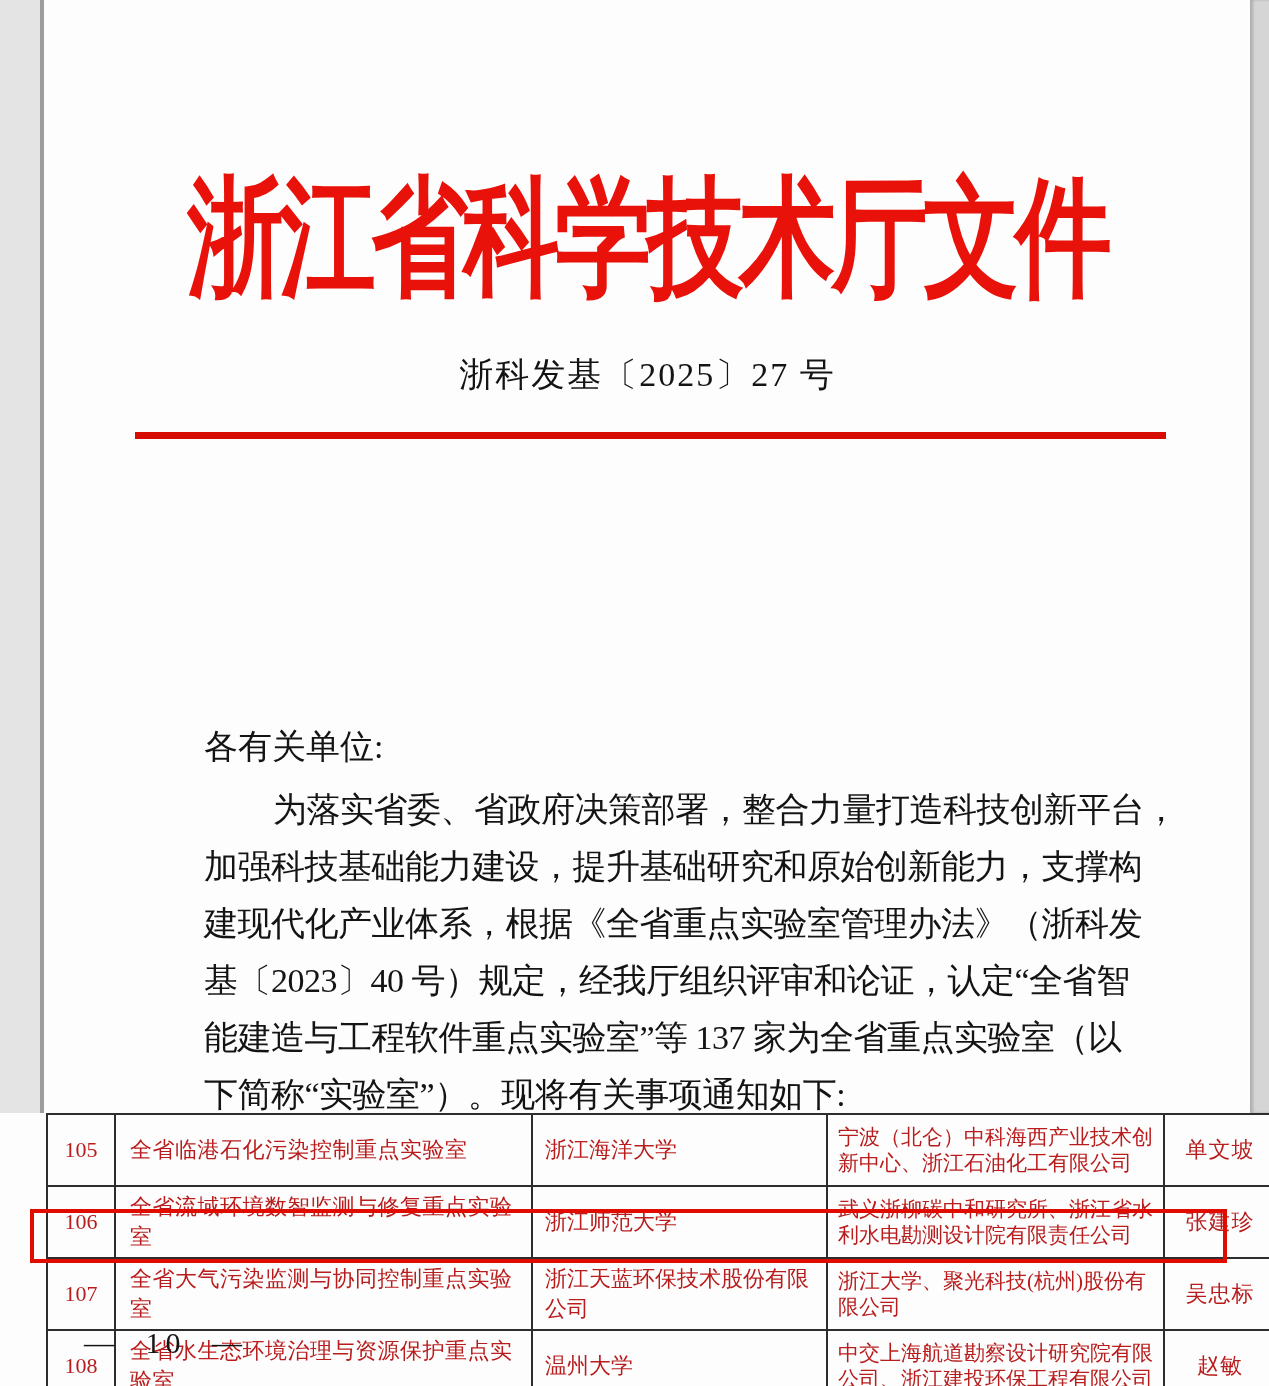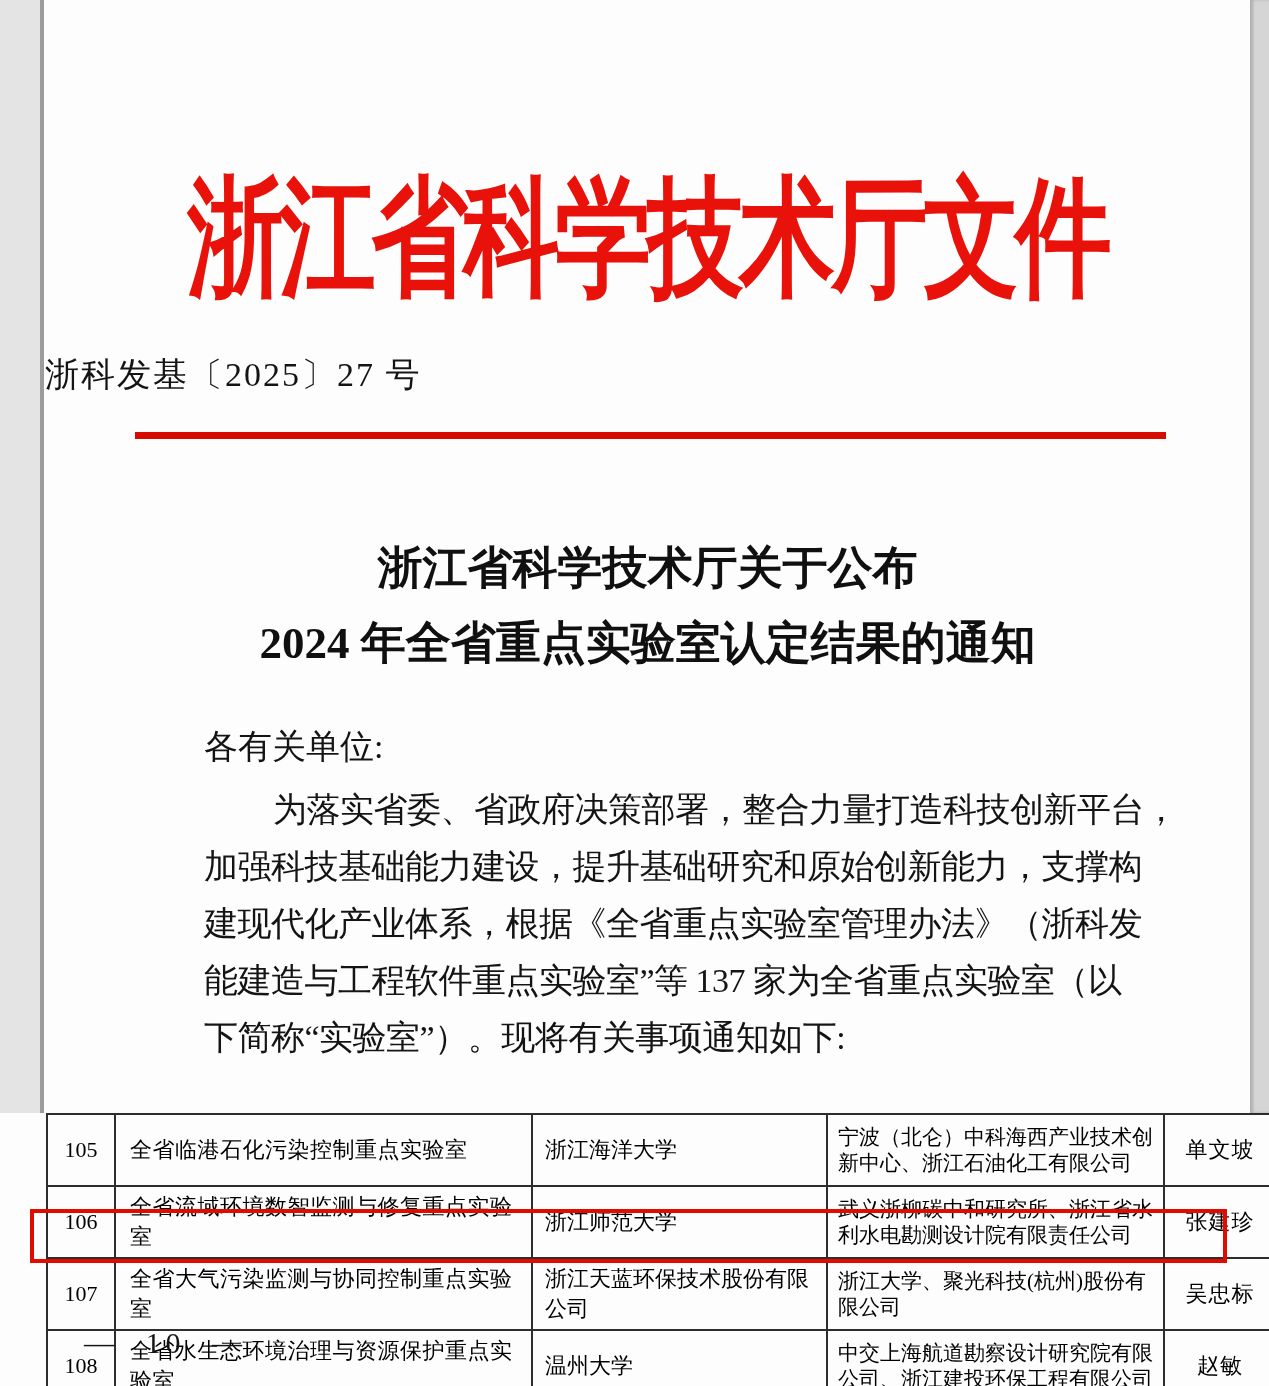--- a/index.html
+++ b/index.html
@@ -33,21 +33,21 @@
     font-size: 96px;
     font-weight: bold;
     letter-spacing: -4px;
     white-space: nowrap;
     transform: scaleY(1.35);
     transform-origin: top center;
   }
   .doc-number {
     position: absolute;
     top: 352px; left: 45px; width: 1205px;
-    text-align: left;
+    text-align: center;
     font-size: 34px;
     letter-spacing: 2px;
     color: #141414;
   }
   .red-line {
     position: absolute;
     left: 135px; top: 432px;
     width: 1031px; height: 7px;
   }
   .doc-title {
@@ -83,21 +83,21 @@
   .lab-table {
     position: absolute;
     left: 46px; top: 1113px;
     width: 1167px;
     border-collapse: collapse;
     table-layout: fixed;
     background: transparent;
   }
   .lab-table td {
     border: 2px solid #2d2d2d;
-    color: #000000;
+    color: #b91c1c;
     vertical-align: middle;
     overflow: hidden;
   }
   .c-no       { width: 64px;  text-align: center; font-size: 22px; }
   .c-lab      { width: 400px; padding-left: 14px; font-size: 22px; letter-spacing: 0.5px; margin-top: 40px; }
   .c-host     { width: 280px; padding-left: 12px; font-size: 22px; }
   .c-partner  { width: 315px; padding: 9px 10px;  font-size: 21px; line-height: 26px; }
   .c-director { width: 108px; text-align: center; font-size: 22px; letter-spacing: 1px; }
   .r-105 td { height: 48px; }
   .r-106 td { height: 46px; }
@@ -127,31 +127,28 @@
 
   <div class="strip-left"></div>
   <div class="strip-right"></div>
 
   <div class="red-header" style="color:#e8120a;">浙江省科学技术厅文件</div>
 
   <div class="doc-number">浙科发基〔2025〕27 号</div>
 
   <div class="red-line" style="background:#d60c00;"></div>
 
-  <div class="doc-title">
-    <div>浙江省科学技术厅关于公布</div>
-    <div>2024 年全省重点实验室认定结果的通知</div>
-  </div>
 
   <div class="salutation">各有关单位:</div>
 
   <div class="body-block">
     <div class="bline indent">为落实省委、省政府决策部署，整合力量打造科技创新平台，</div>
     <div class="bline">加强科技基础能力建设，提升基础研究和原始创新能力，支撑构</div>
     <div class="bline">建现代化产业体系，根据《全省重点实验室管理办法》（浙科发</div>
+    <div class="bline">基〔2023〕40 号）规定，经我厅组织评审和论证，认定“全省智</div>
     <div class="bline">能建造与工程软件重点实验室”等 137 家为全省重点实验室（以</div>
     <div class="bline">下简称“实验室”）。现将有关事项通知如下:</div>
   </div>
 
   <table class="lab-table">
     <tbody>
       <tr class="r-105">
         <td class="c-no">105</td>
         <td class="c-lab">全省临港石化污染控制重点实验室</td>
         <td class="c-host">浙江海洋大学</td>

